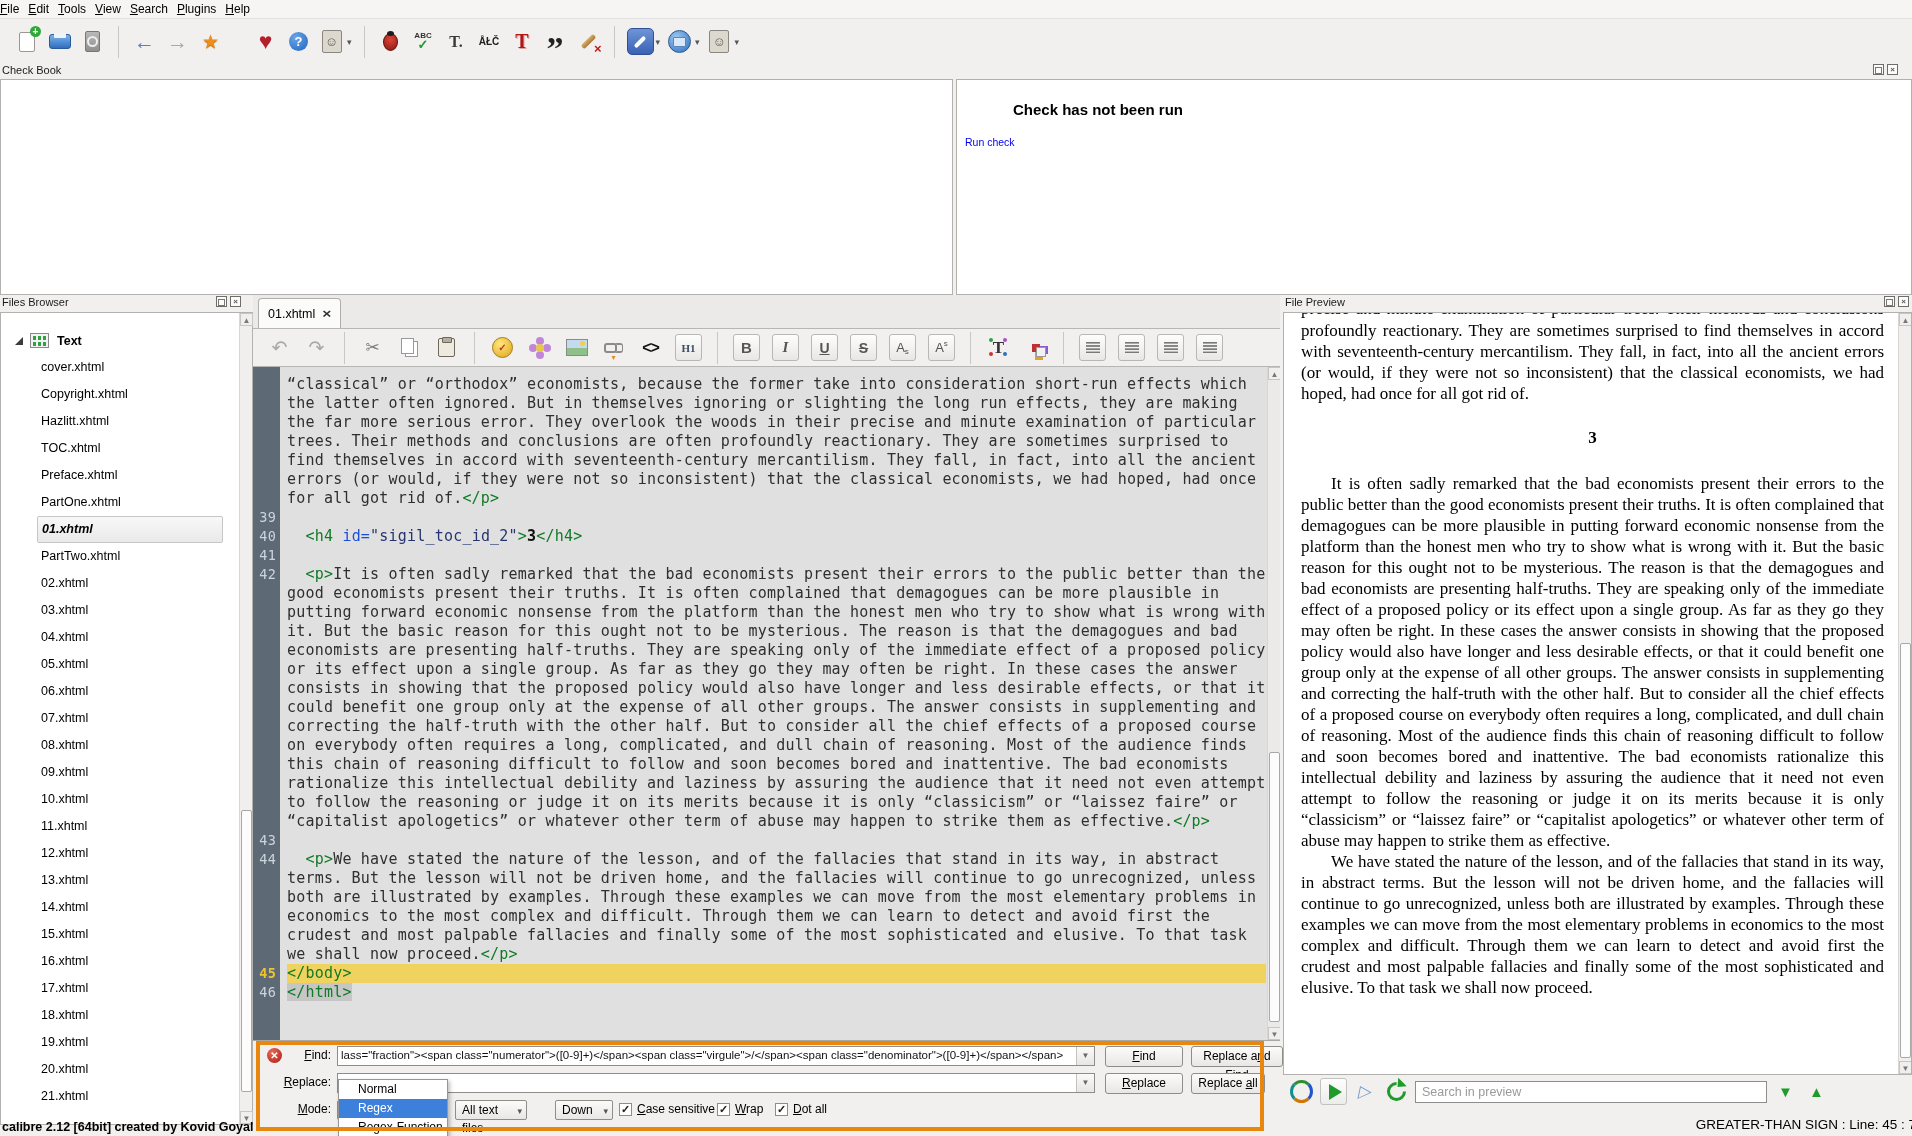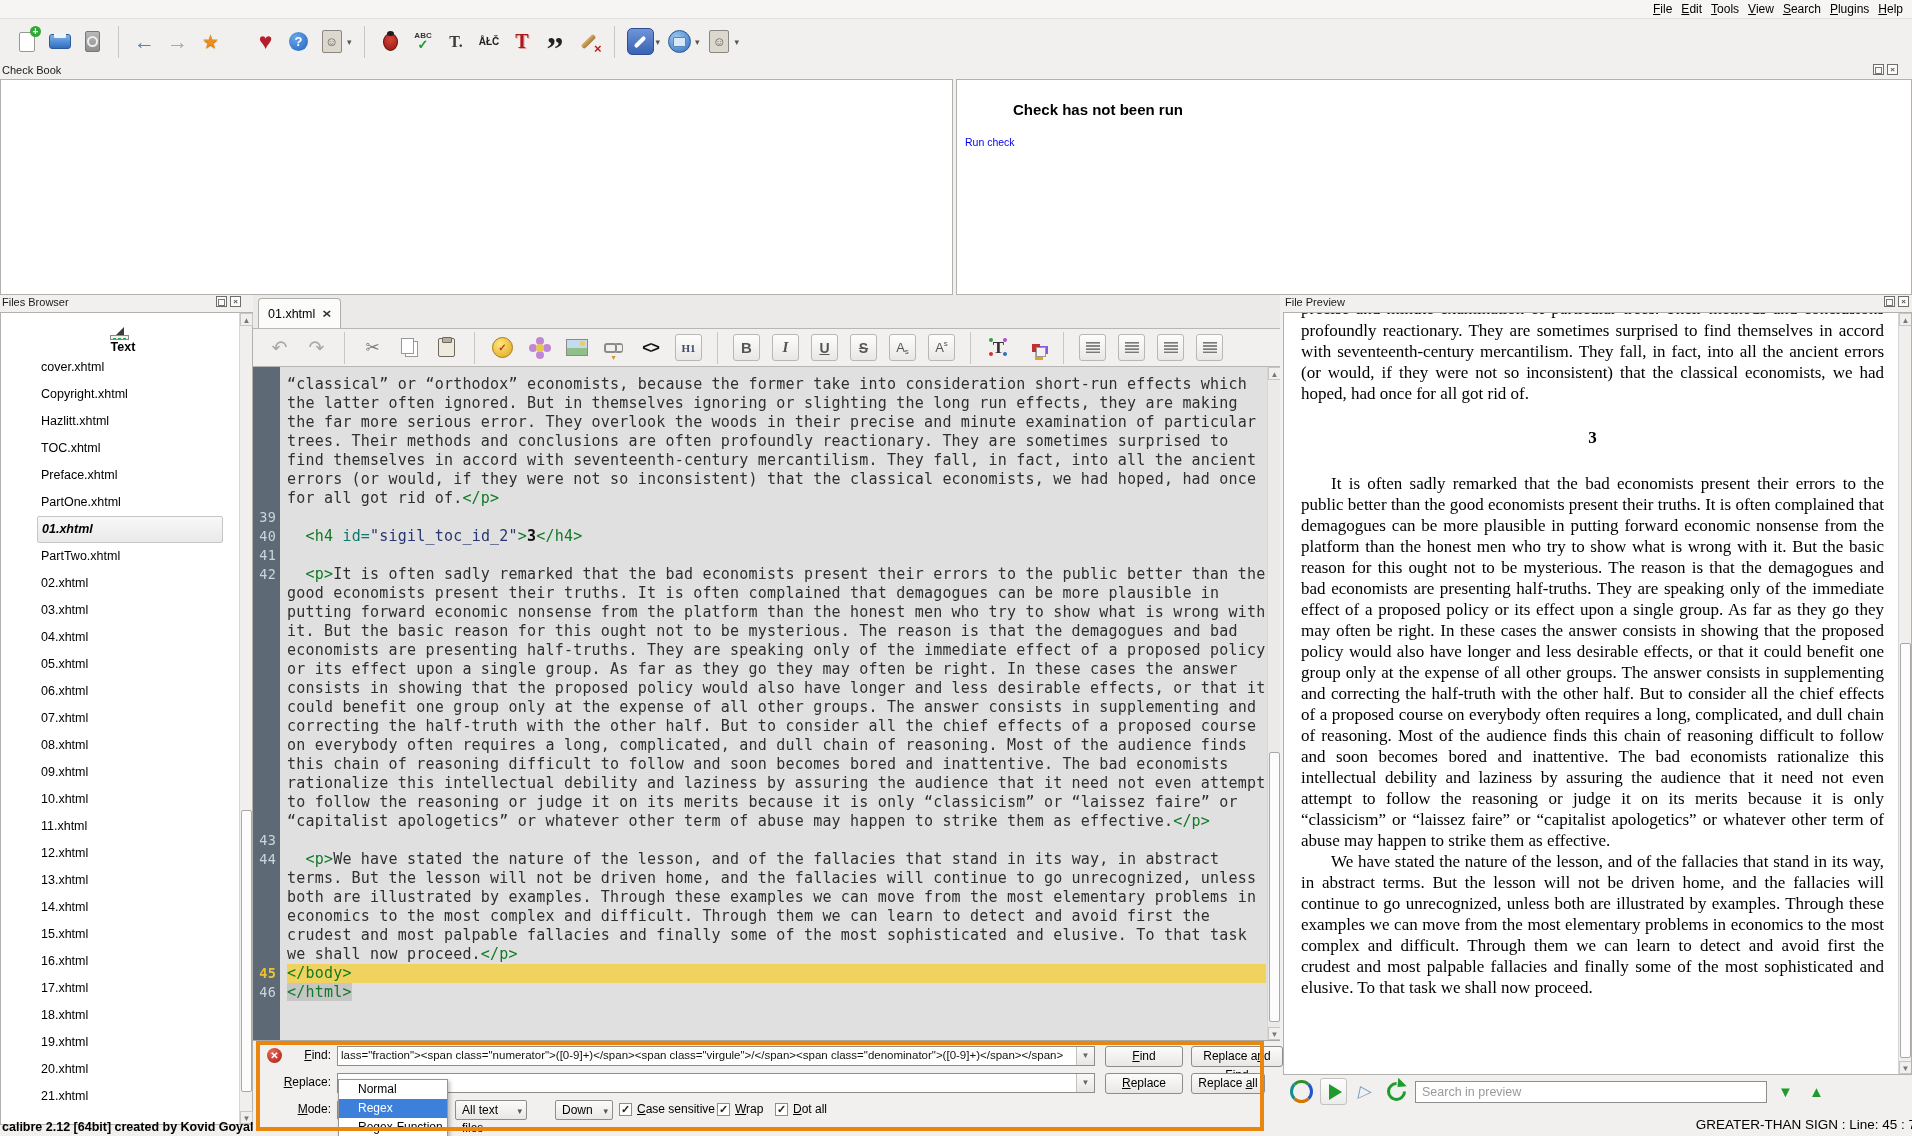--- a/index.html
+++ b/index.html
@@ -1,20 +1,20 @@
 <!DOCTYPE html>
 <html><head>
 <meta charset="utf-8">
 <style>
   html,body{margin:0;padding:0;background:#888;}
   #root{position:relative;width:1912px;height:1136px;background:#f1f0ef;overflow:hidden;
         font-family:"Liberation Sans",sans-serif;font-size:12px;color:#000;}
   
   #menubar{position:absolute;left:0;top:0;width:100%;height:19px;background:#f6f5f4;
-           border-bottom:1px solid #e3e1df;display:flex;align-items:center;padding-left:0;box-sizing:border-box;justify-content:flex-end;}
+           border-bottom:1px solid #e3e1df;display:flex;align-items:center;padding-left:0;box-sizing:border-box;}
   .menu-item{padding:2px 9px 2px 0;cursor:default;}
   
   #maintb{position:absolute;left:0;top:20px;width:100%;height:43px;display:flex;align-items:center;padding-left:10px;box-sizing:border-box;}
   .tsep{width:1px;height:32px;background:#c9c7c4;margin:0 9px;}
   .tgap{width:22px;}
   .icbox{display:flex;align-items:center;margin:0 3px;}
   .ic{width:27px;height:27px;display:flex;align-items:center;justify-content:center;position:relative;}
   .dd{font-size:9px;color:#555;margin-left:2px;}
   
   .k-newfile::before{content:"";width:14px;height:18px;background:#fff;border:1px solid #9a9894;border-radius:2px;}
@@ -50,21 +50,21 @@
   .wicons{position:absolute;top:1px;display:flex;gap:3px;}
   .wicon{width:11px;height:11px;border:1px solid #6f6d6a;background:#fbfbfa;box-sizing:border-box;position:relative;font-size:8px;line-height:9px;text-align:center;color:#555;}
   .wfloat::before{content:"";position:absolute;left:1px;top:2px;width:5px;height:5px;border:1px solid #777;}
   .wclose::before{content:"×";font-weight:bold;}
   .panel{position:absolute;background:#fff;border:1px solid #b3b1ad;box-sizing:border-box;}
   
   #cbright h2{margin:0;font-size:15px;}
   #cbright a{color:#0000e8;text-decoration:none;font-size:10.5px;}
   
   #fblist{position:absolute;left:0;top:14px;right:13px;bottom:0;overflow:hidden;font-size:12.5px;}
-  .tree-root{display:flex;align-items:center;height:27px;padding-left:6px;flex-direction:column;}
+  .tree-root{display:flex;align-items:center;height:27px;padding-left:14px;}
   .exp{width:0;height:0;border-left:8px solid transparent;border-bottom:8px solid #3c3c3c;margin-right:7px;}
   .texticon{width:17px;height:13px;border:1px solid #8a8a8a;background-color:#f2f2f2;background-image:radial-gradient(#2fa043 1.6px,transparent 1.9px);background-size:5px 6px;background-position:1px 1px;margin-right:8px;}
   .troot-label{font-weight:bold;}
   .fitem{height:27px;line-height:27px;padding-left:40px;white-space:nowrap;}
   .fitem.sel{background:linear-gradient(#f8f8f8,#e9e9e9);border:1px solid #c6c6c6;border-radius:2px;margin:0 16px 0 36px;padding-left:4px;height:25px;line-height:25px;font-weight:bold;font-style:italic;}
   
   .sbar{position:absolute;width:13px;background:#f0efee;border-left:1px solid #d8d6d4;box-sizing:border-box;}
   .sarrow{position:absolute;left:0;width:13px;height:13px;font-size:8px;color:#777;text-align:center;line-height:13px;background:#f0efee;border:1px solid #c8c6c4;box-sizing:border-box;}
   .sthumb{position:absolute;left:1px;width:11px;background:#fcfcfc;border:1px solid #aaa8a6;border-radius:2px;box-sizing:border-box;}
   
@@ -104,21 +104,21 @@
   
   #codewrap{position:absolute;left:253px;top:367px;width:1027px;height:673px;background:#e0e0e0;overflow:hidden;}
   #gutter{position:absolute;left:0;top:0;width:27px;height:100%;background:#5d6a76;}
   #code{position:absolute;left:0;top:0;right:14px;bottom:0;padding-top:8px;font-family:"DejaVu Sans Mono",monospace;font-size:15px;letter-spacing:0.2px;line-height:19px;color:#2f2f2f;}
   .cl{position:relative;padding-left:34px;min-height:19px;}
   .ln{position:absolute;left:0;top:0;width:23px;text-align:right;color:#ccd4dc;font-size:13.5px;}
   .cl.hl .ct{background:#f0d35e;}
   .cl.hl .ln{color:#edc42c;font-weight:bold;}
   .ct{white-space:pre-wrap;word-wrap:break-word;}
   .sg-tag{color:#117a26;}
-  .sg-attr{color:#0f766e;}
+  .sg-attr{color:#1d4ed8;}
   .sg-val{color:#26356f;}
   .sg-b{font-weight:bold;color:#111;}
   .sg-sel{background:#c6c6c6;text-align:center;}
   
   #findbar{position:absolute;left:253px;top:1040px;width:1027px;height:96px;background:#f1f0ef;border-top:1px solid #a9a7a4;box-sizing:border-box;font-size:12px;}
   #ferr{position:absolute;left:14px;top:7px;width:15px;height:15px;border-radius:50%;background:radial-gradient(circle at 35% 30%,#e86a5a,#b01810);color:#fff;font-size:10px;font-weight:bold;text-align:center;line-height:15px;}
   .flbl{position:absolute;width:52px;text-align:right;left:26px;}
   .field{position:absolute;height:20px;background:#fff;border:1px solid #8f8d8a;box-sizing:border-box;overflow:hidden;}
   .field .txt{position:absolute;left:3px;top:2px;white-space:nowrap;font-size:11.5px;color:#111;}
   .field .cdd{position:absolute;right:0;top:0;width:17px;height:100%;border-left:1px solid #c4c2c0;background:linear-gradient(#fafafa,#e8e6e4);text-align:center;font-size:8px;color:#666;line-height:18px;}

